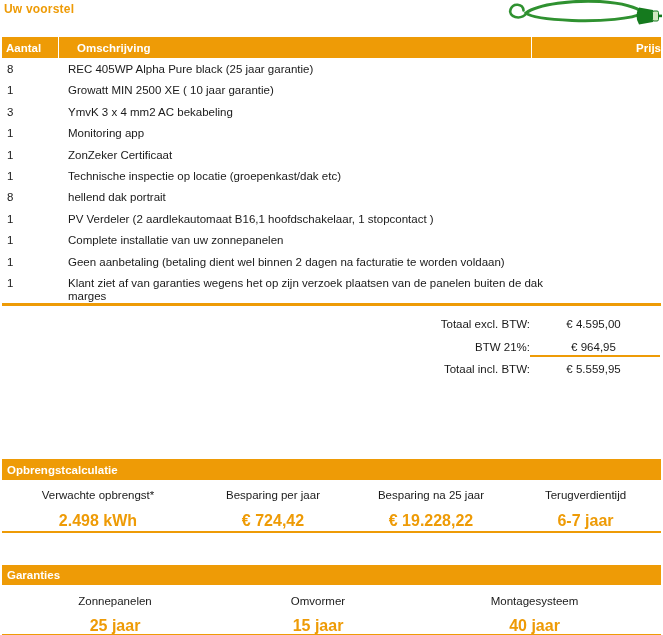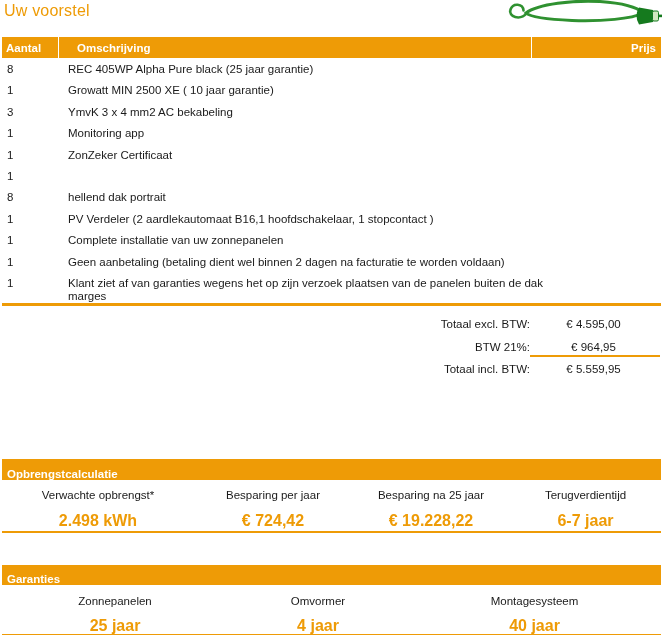--- a/index.html
+++ b/index.html
@@ -8,52 +8,52 @@
     position:relative; width:663px; height:635px; overflow:hidden;
     background:#fff; font-family:"Liberation Sans", sans-serif;
     color:var(--ink); font-size:11.5px;
   }
   :root {
     --accent:#ee9b06; --ink:#1a1a1a;
     --cable:#2f9130; --plug:#157a1e; --plugtip:#d2e8c0;
   }
   .page-title {
     position:absolute; left:4px; top:2px;
-    font-size:16px; font-weight:normal; color:var(--accent); letter-spacing:.2px;
+    font-size:12px; font-weight:bold; color:var(--accent); letter-spacing:.2px;
   }
   .plug-icon { position:absolute; top:0; right:1px; width:158px; height:27px; }
 
   
   .items { position:absolute; left:2px; right:2px; top:37px; border-bottom:3px solid var(--accent); }
   .thead {
     display:flex; align-items:stretch; height:21px;
     background:var(--accent); color:#fff; font-weight:bold;
   }
   .th { display:flex; align-items:center;text-align:center; }
   .th-qty  { width:56px; padding-left:4px; }
   .th-desc { flex:1; padding-left:18px; border-left:1.5px solid #fff; }
-  .th-price{ width:130px; border-left:1.5px solid #fff; justify-content:flex-end; padding-right:5px; }
+  .th-price{ width:130px; border-left:1.5px solid #fff; justify-content:flex-end; }
   .trow { display:flex; align-items:flex-start; min-height:21.4px; padding-top:5px; line-height:13px; }
   .td-qty  { width:56px; padding-left:5px; flex:none; }
   .td-desc { flex:1; padding-left:10px; max-width:505px; }
 
   
   .totals { position:absolute; top:313px; right:6px; width:420px; }
   .total-row { display:flex; justify-content:flex-end; align-items:center; height:22.6px; }
   .total-label { text-align:right; }
   .total-value { width:127px; text-align:center; }
   .sum-rule { position:absolute; top:355px; right:3px; width:130px; border-top:2.5px solid var(--accent); }
 
   
   .section { position:absolute; left:2px; right:2px; border-bottom:2.5px solid var(--accent); }
   .section-calc { top:459px; }
   .section-war  { top:565px; }
   .section-bar {
     background:var(--accent); color:#fff; font-weight:bold;
-    height:21px; display:flex; align-items:flex-end; padding-left:5px;
+    height:21px; display:flex; align-items:center; padding-left:5px;
   }
   .section-war .section-bar { height:20px; }
   .cols { display:grid; }
   .cols-4 { grid-template-columns:192px 158px 158px 1fr; }
   .cols-3 { grid-template-columns:226px 180px 1fr; }
   .col { text-align:center; }
   .col-label { padding-top:9px; height:26px; }
   .col-value { padding-top:6px; height:25px; color:var(--accent); font-weight:bold; font-size:16px; }
   .section-war .col-label { padding-top:10px; height:27px; }
   .section-war .col-value { padding-top:5px; height:22px; }
@@ -94,20 +94,21 @@
     <div class="trow">
       <span class="td-qty">1</span>
       <span class="td-desc">Monitoring app</span>
     </div>
     <div class="trow">
       <span class="td-qty">1</span>
       <span class="td-desc">ZonZeker Certificaat</span>
     </div>
     <div class="trow">
       <span class="td-qty">1</span>
+      <span class="td-desc">Technische inspectie op locatie (groepenkast/dak etc)</span>
     </div>
     <div class="trow">
       <span class="td-qty">8</span>
       <span class="td-desc">hellend dak portrait</span>
     </div>
     <div class="trow">
       <span class="td-qty">1</span>
       <span class="td-desc">PV Verdeler (2 aardlekautomaat B16,1 hoofdschakelaar, 1 stopcontact )</span>
     </div>
     <div class="trow">
@@ -158,18 +159,18 @@
 
   <div class="section section-war">
     <div class="section-bar">
       <span>Garanties</span>
     </div>
     <div class="cols cols-3">
       <div class="col col-label">Zonnepanelen</div>
       <div class="col col-label">Omvormer</div>
       <div class="col col-label">Montagesysteem</div>
       <div class="col col-value">25 jaar</div>
-      <div class="col col-value">4 jaar</div>
+      <div class="col col-value">15 jaar</div>
       <div class="col col-value">40 jaar</div>
     </div>
   </div>
 
 </div>
 
 </body></html>

